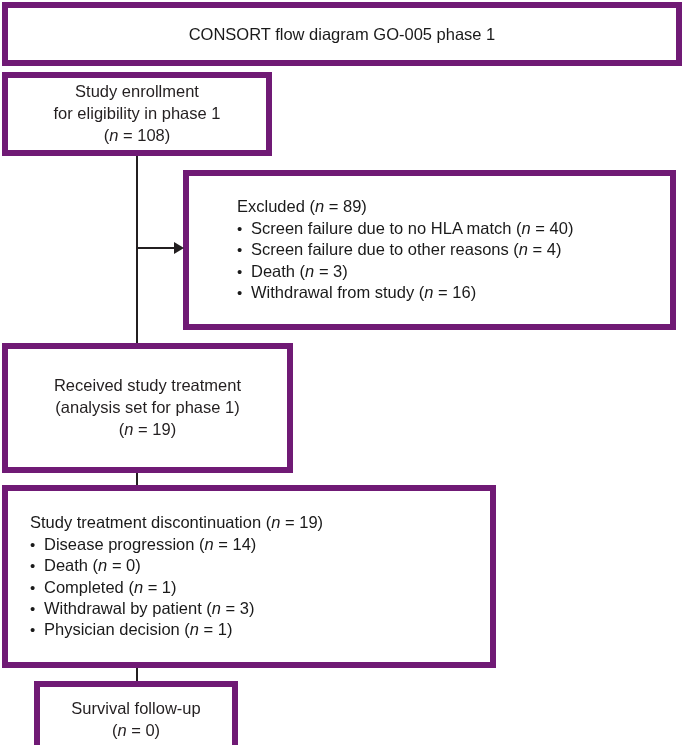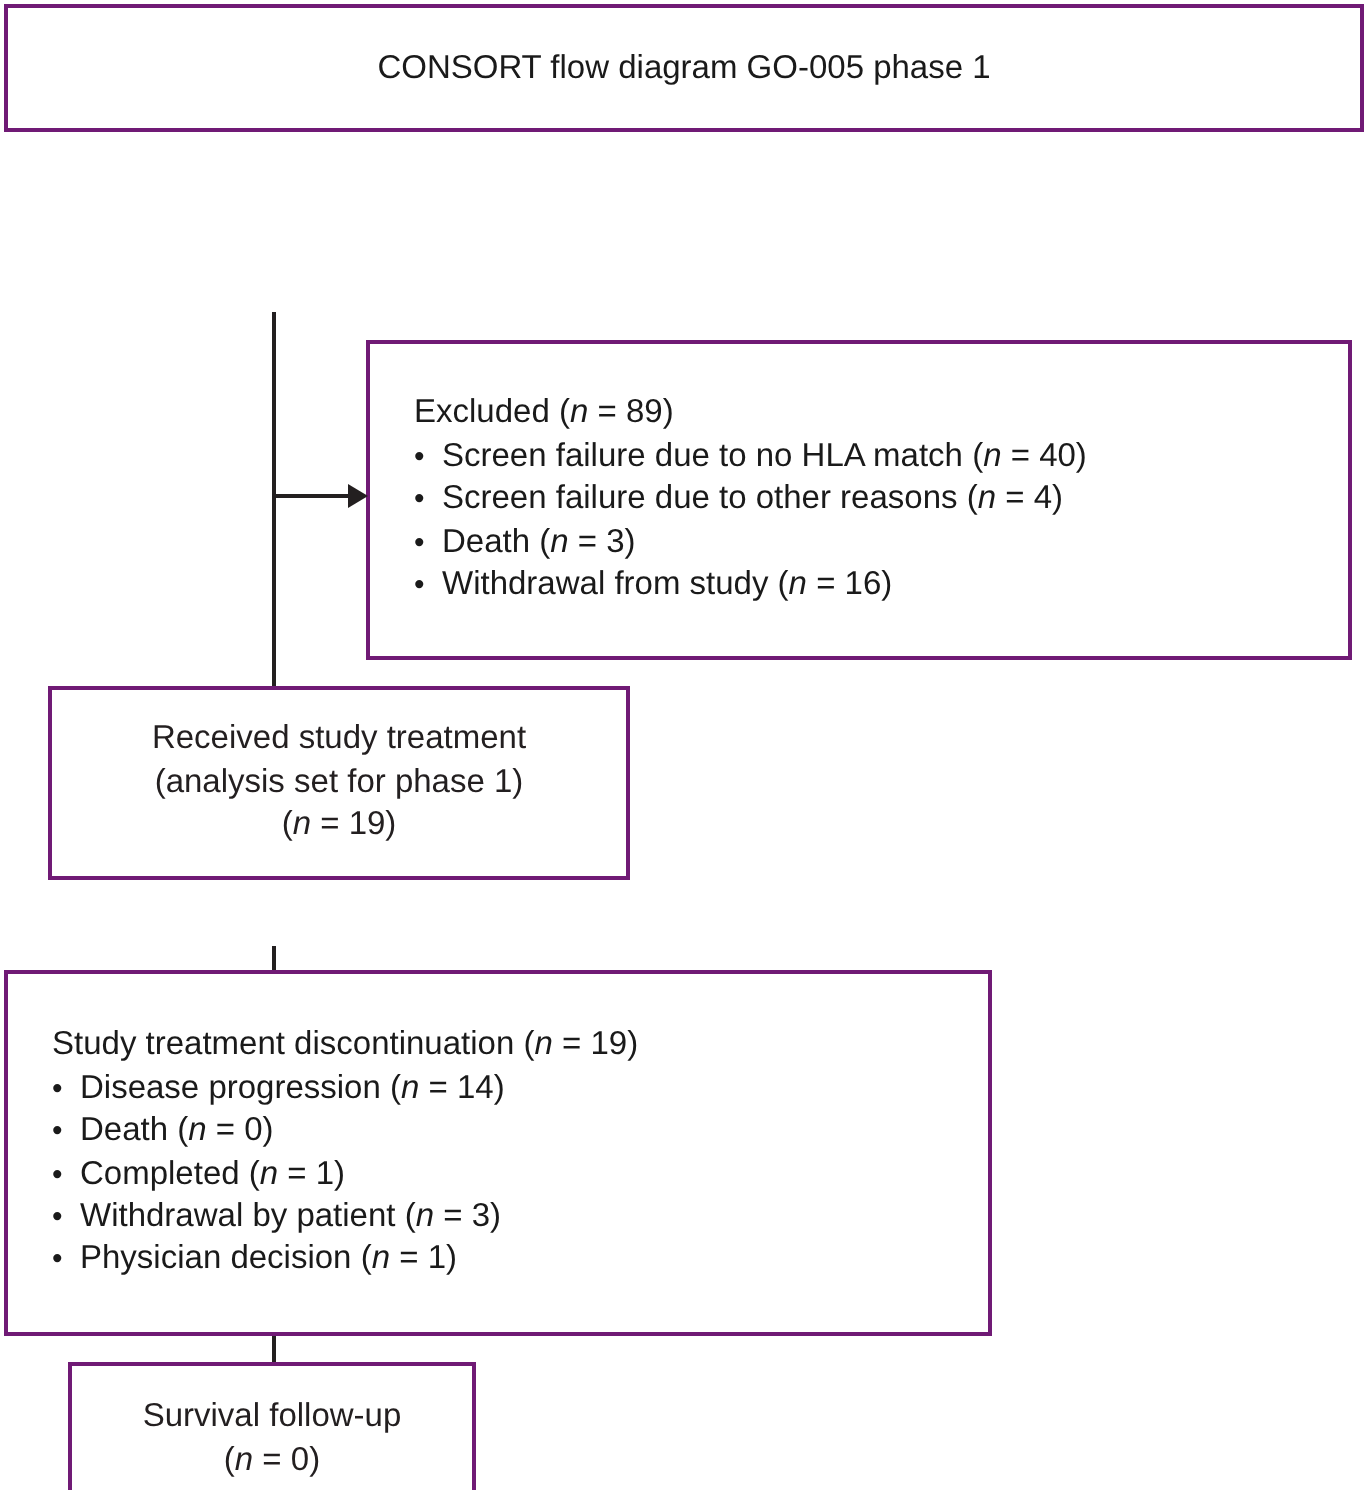--- a/index.html
+++ b/index.html
@@ -14,21 +14,21 @@
   #diagram {
     position: relative;
     width: 685px;
     height: 745px;
     background: #ffffff;
     overflow: hidden;
   }
   .box {
     position: absolute;
     box-sizing: border-box;
-    border: 2px solid #701a75;
+    border: 6px solid #701a75;
     background: #ffffff;
     display: flex;
     flex-direction: column;
     justify-content: center;
   }
   .box.center { align-items: center; text-align: center; }
   .box.left   { align-items: flex-start; text-align: left; }
   .tline {
     font-size: 16.5px;
     line-height: 1.32;
@@ -71,41 +71,46 @@
     width: 0;
     height: 0;
     border-top: 6px solid transparent;
     border-bottom: 6px solid transparent;
     border-left: 10px solid #231f20;
   }
 
   
   #box-title    { left: 2px;   top: 2px;   width: 680px; height: 64px; }
   #box-enroll   { left: 2px;   top: 72px;  width: 270px; height: 84px; }
-  #box-excluded { left: 183px; top: 170px; width: 493px; height: 160px; padding-left: 22px; }
-  #box-treat    { left: 2px;   top: 343px; width: 291px; height: 97px; margin-left: 22px; }
+  #box-excluded { left: 183px; top: 170px; width: 493px; height: 160px; padding-left: 48px; }
+  #box-treat    { left: 2px;   top: 343px; width: 291px; height: 130px; }
   #box-discont  { left: 2px;   top: 485px; width: 494px; height: 183px; padding-left: 22px; }
   #box-survival { left: 34px;  top: 681px; width: 204px; height: 77px; }
 
   
   #v-enroll-to-treat { left: 136px; top: 156px; height: 187px; }
   #h-arrow-stem      { left: 138px; top: 247px; width: 38px; }
   #arrow-head        { left: 174px; top: 242px; }
   #v-treat-to-disc   { left: 136px; top: 473px; height: 12px; }
   #v-disc-to-surv    { left: 136px; top: 668px; height: 13px; }
 </style>
 </head>
 <body>
 
 <div id="diagram">
 
   <div class="box center" id="box-title">
     <div class="title-line">CONSORT flow diagram GO-005 phase 1</div>
   </div>
 
+  <div class="box center" id="box-enroll">
+    <div class="tline">Study enrollment</div>
+    <div class="tline">for eligibility in phase 1</div>
+    <div class="tline"><span>(</span><span class="ital">n</span><span> = 108)</span></div>
+  </div>
 
   <div class="box left" id="box-excluded">
     <div class="hdr-row"><span>Excluded (</span><span class="ital">n</span><span> = 89)</span></div>
     <div class="bullet-row">
         <span class="bullet-mark">•</span>
         <span><span>Screen failure due to no HLA match (</span><span class="ital">n</span><span> = 40)</span></span>
       </div>
     <div class="bullet-row">
         <span class="bullet-mark">•</span>
         <span><span>Screen failure due to other reasons (</span><span class="ital">n</span><span> = 4)</span></span>

